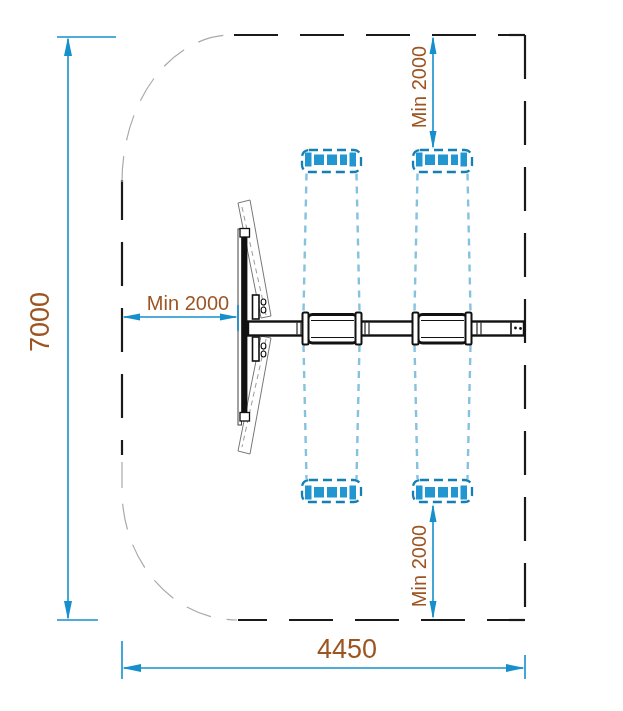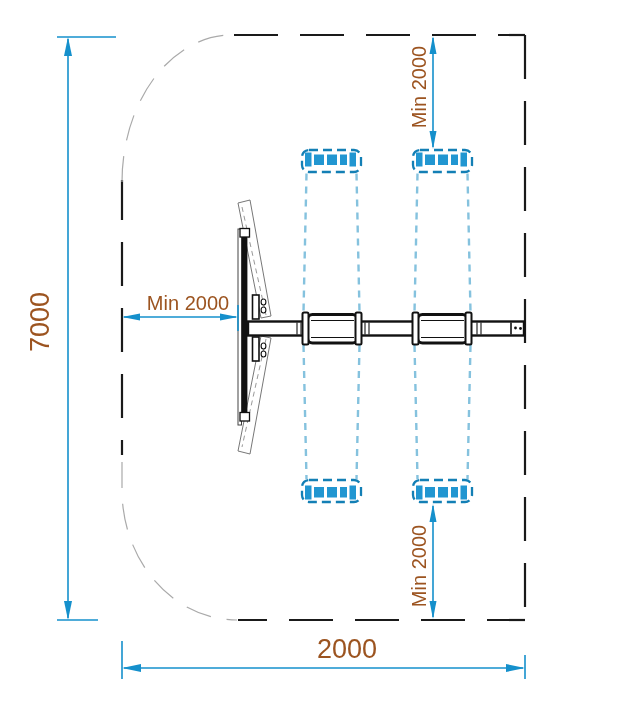--- a/index.html
+++ b/index.html
@@ -179,21 +179,21 @@
     <path d="M 433 506 V 617"></path>
   </g>
   <g fill="#1590cc" stroke="none">
     <polygon points="433,504 429.5,522 436.5,522"></polygon>
     <polygon points="433,619 429.5,601 436.5,601"></polygon>
   </g>
 </svg>
 
   <div class="dim-text dim-big rot" style="left:40px;top:322px;">7000</div>
 
-  <div class="dim-text dim-big ctr" style="left:347px;top:649px;">2000</div>
+  <div class="dim-text dim-big ctr" style="left:347px;top:649px;">4450</div>
 
   <div class="dim-text dim-small ctr" style="left:188px;top:303px;">Min 2000</div>
 
   <div class="dim-text dim-small rot" style="left:419px;top:87px;">Min 2000</div>
 
   <div class="dim-text dim-small rot" style="left:419px;top:566px;">Min 2000</div>
 
 </div>
 
 </body></html>

